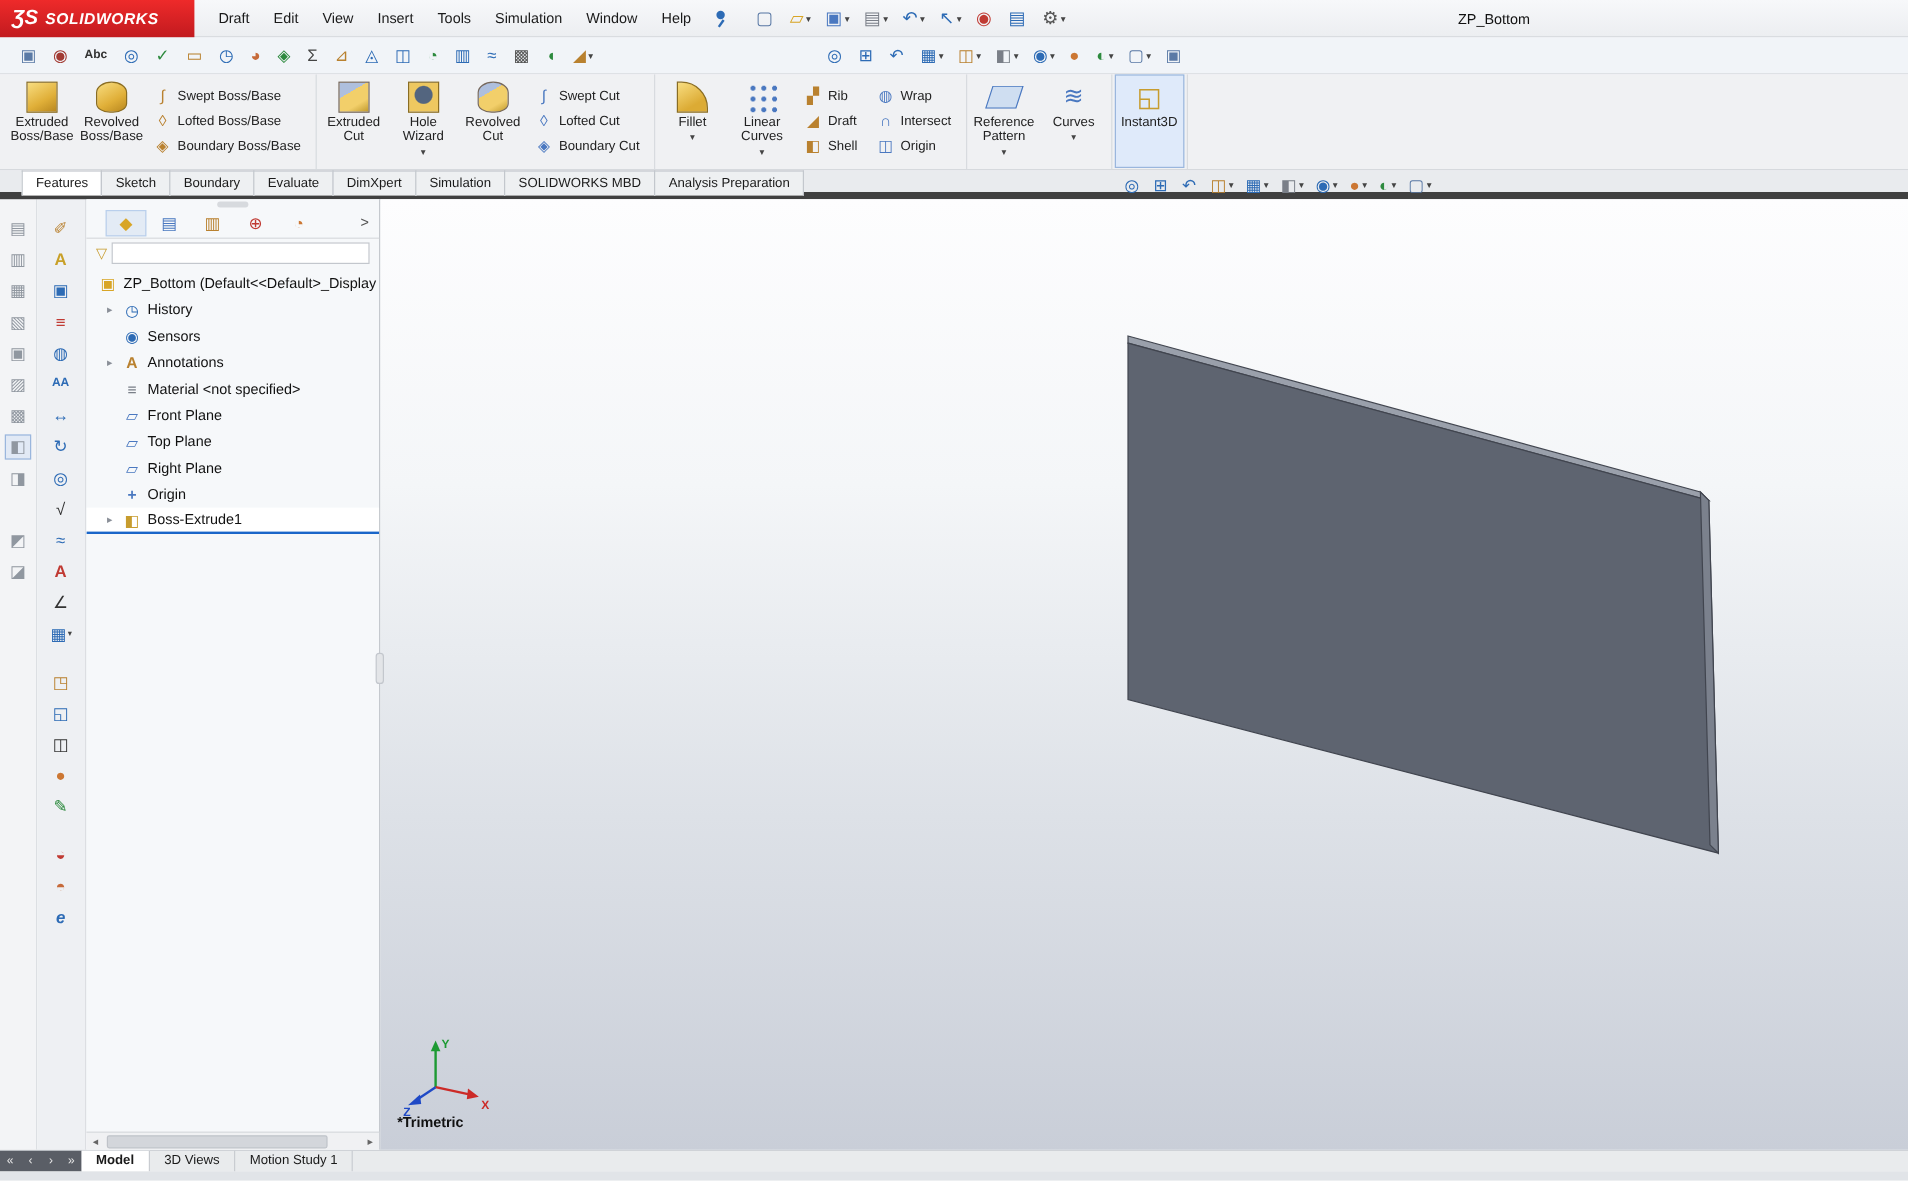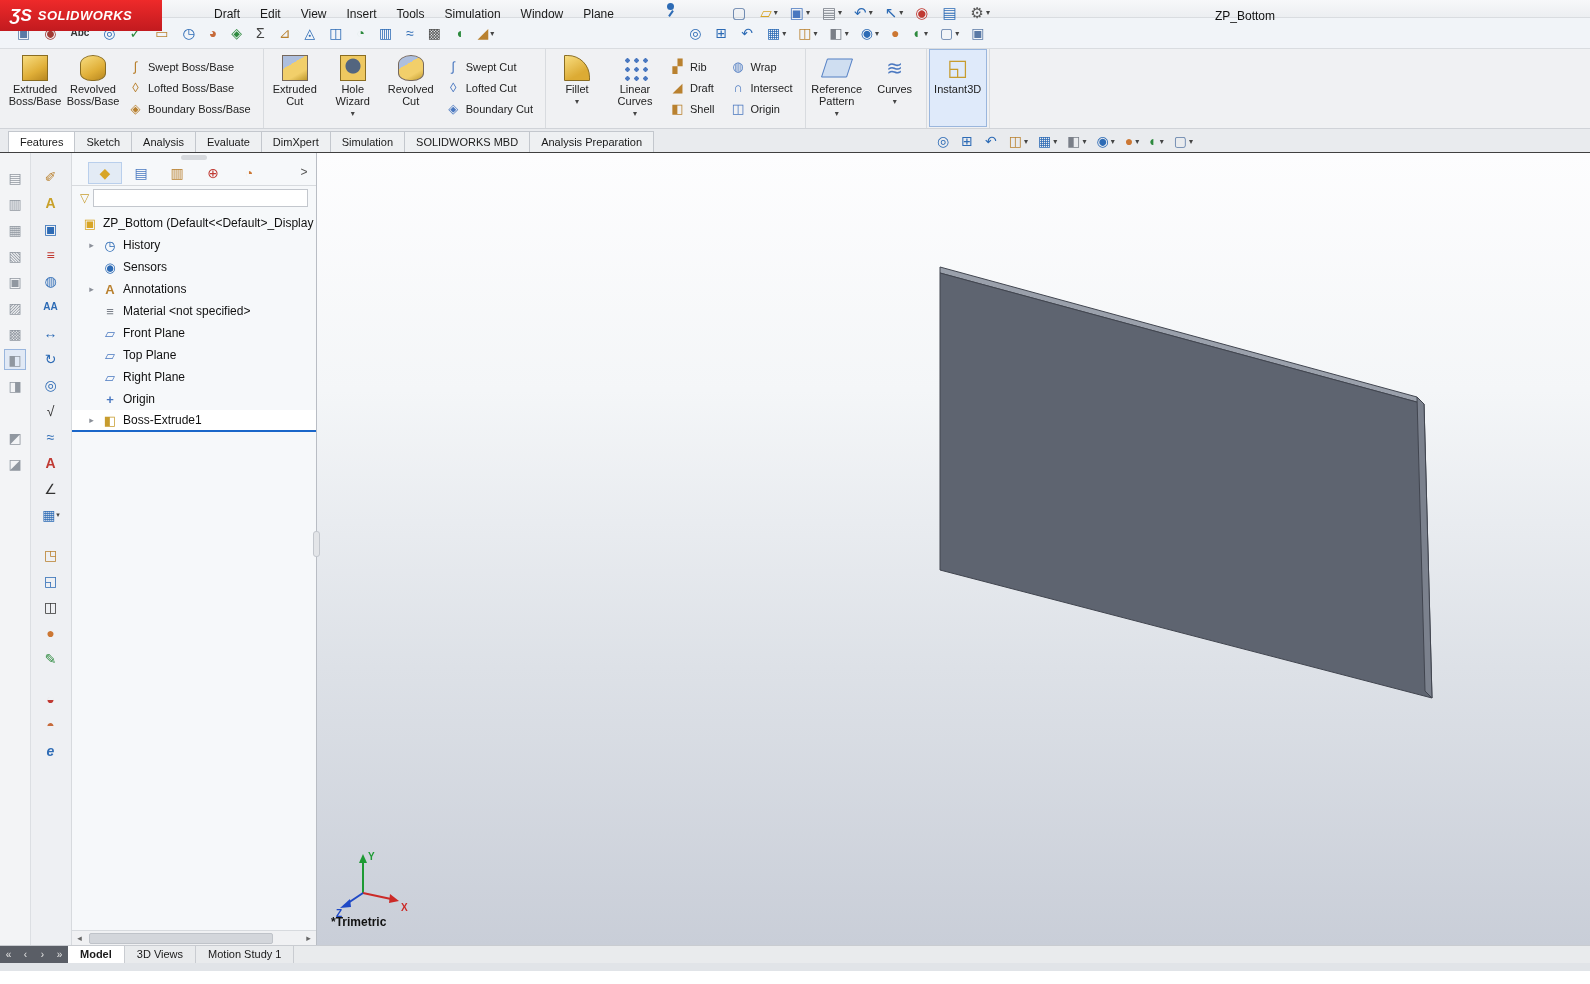--- a/index.html
+++ b/index.html
@@ -1,19 +1,19 @@
 <!DOCTYPE html>
 <html><head>
 <meta charset="utf-8">
 <style>
   *{margin:0;padding:0;box-sizing:border-box;font-family:"Liberation Sans","DejaVu Sans",sans-serif;}
   html,body{width:1590px;height:984px;overflow:hidden;background:#fff;color:#1a1a1a;}
 
   
-  .titlebar{height:18px;background:linear-gradient(#f7f8fa,#eceef1);display:flex;border-bottom:1px solid #d9dce0;position:relative;gap:32px;}
+  .titlebar{height:31px;background:linear-gradient(#f7f8fa,#eceef1);display:flex;align-items:center;border-bottom:1px solid #d9dce0;position:relative;}
   .logo{width:162px;height:31px;background:linear-gradient(#ee2a2a,#c21a1f);color:#fff;display:flex;align-items:center;padding-left:10px;gap:6px;flex:0 0 auto;}
   .logo-ds{font-size:17px;font-weight:bold;font-style:italic;}
   .logo-text{font-size:13px;font-weight:bold;letter-spacing:.5px;font-style:italic;}
   .menus{display:flex;margin-left:10px;}
   .menu-item{font-size:12px;padding:7px 10px;cursor:default;white-space:nowrap;}
   .pin{width:18px;height:18px;margin-left:4px;position:relative;flex:0 0 auto;}
   .pin::before{content:"";position:absolute;left:7px;top:3px;width:7px;height:7px;background:#2d6bb5;border-radius:50%;}
   .pin::after{content:"";position:absolute;left:10px;top:10px;width:2px;height:7px;background:#2d6bb5;transform:rotate(35deg);}
   .quickbar{display:flex;margin-left:18px;gap:4px;}
   .qbtn{display:flex;align-items:center;height:24px;padding:0 4px;border-radius:2px;}
@@ -47,21 +47,21 @@
   .icx-linpat{background-image:radial-gradient(#4a78c0 34%,rgba(0,0,0,0) 36%);background-size:9px 9px;background-position:1px 1px;}
   .icx-refgeo{background:#cfdef1;border:1px solid #4a78c0;transform:skewX(-18deg) scaleY(.72);}
   .rlab{font-size:11px;line-height:12px;color:#222;white-space:nowrap;}
   .rcaret{font-size:8px;color:#444;margin-top:2px;height:9px;}
   .stack{display:flex;flex-direction:column;padding-top:7px;}
   .srow{display:flex;align-items:center;gap:5px;padding:3px 9px 3px 5px;border:1px solid transparent;}
   .sicon{width:15px;font-size:13px;text-align:center;line-height:1;}
   .slab{font-size:11px;color:#222;white-space:nowrap;}
 
   
-  .tabstrip{height:24px;background:#e9ebee;border-bottom:1px solid #404040;display:flex;align-items:flex-end;padding-left:8px;position:relative;}
+  .tabstrip{height:24px;background:#e9ebee;border-bottom:6px solid #404040;display:flex;align-items:flex-start;padding-left:18px;position:relative;}
   .tabs{display:flex;}
   .tab{font-size:11px;padding:4px 11px;border:1px solid #c3c7cd;border-bottom:none;background:#eef0f2;margin-right:-1px;white-space:nowrap;}
   .tab.active{background:#fff;}
   .headsup{position:absolute;left:933px;top:1px;display:flex;gap:2px;}
   .hbtn{display:flex;align-items:center;height:22px;padding:0 4px;border-radius:2px;}
 
   
   .main{display:flex;height:792px;}
   .strip1{width:31px;background:#f3f4f6;border-right:1px solid #dcdfe3;display:flex;flex-direction:column;align-items:center;padding-top:14px;gap:5px;flex:0 0 auto;}
   .s1btn{width:22px;height:21px;display:flex;align-items:center;justify-content:center;font-size:14px;color:#9097a0;border:1px solid transparent;}
@@ -121,21 +121,21 @@
   </div>
   <div class="menus">
 
   <span class="menu-item">Draft</span>
       <span class="menu-item">Edit</span>
       <span class="menu-item">View</span>
       <span class="menu-item">Insert</span>
       <span class="menu-item">Tools</span>
       <span class="menu-item">Simulation</span>
       <span class="menu-item">Window</span>
-      <span class="menu-item">Plane</span>
+      <span class="menu-item">Help</span>
     </div>
   <span class="pin"></span>
   <div class="quickbar">
 
       <span class="qbtn">
         <span class="g" style="color:#5b7aa6">▢</span>
         <span class="caret"></span>
       </span>
 
       <span class="qbtn">
@@ -570,21 +570,21 @@
           </div>
       </div>
     </div>
 </div>
 
 <div class="tabstrip">
   <div class="tabs">
 
   <span class="tab active">Features</span>
       <span class="tab">Sketch</span>
-      <span class="tab">Analysis</span>
+      <span class="tab">Boundary</span>
       <span class="tab">Evaluate</span>
       <span class="tab">DimXpert</span>
       <span class="tab">Simulation</span>
       <span class="tab">SOLIDWORKS MBD</span>
       <span class="tab">Analysis Preparation</span>
     </div>
   <div class="headsup">
 
       <span class="hbtn">
         <span class="g" style="color:#2d6bb5">◎</span>

